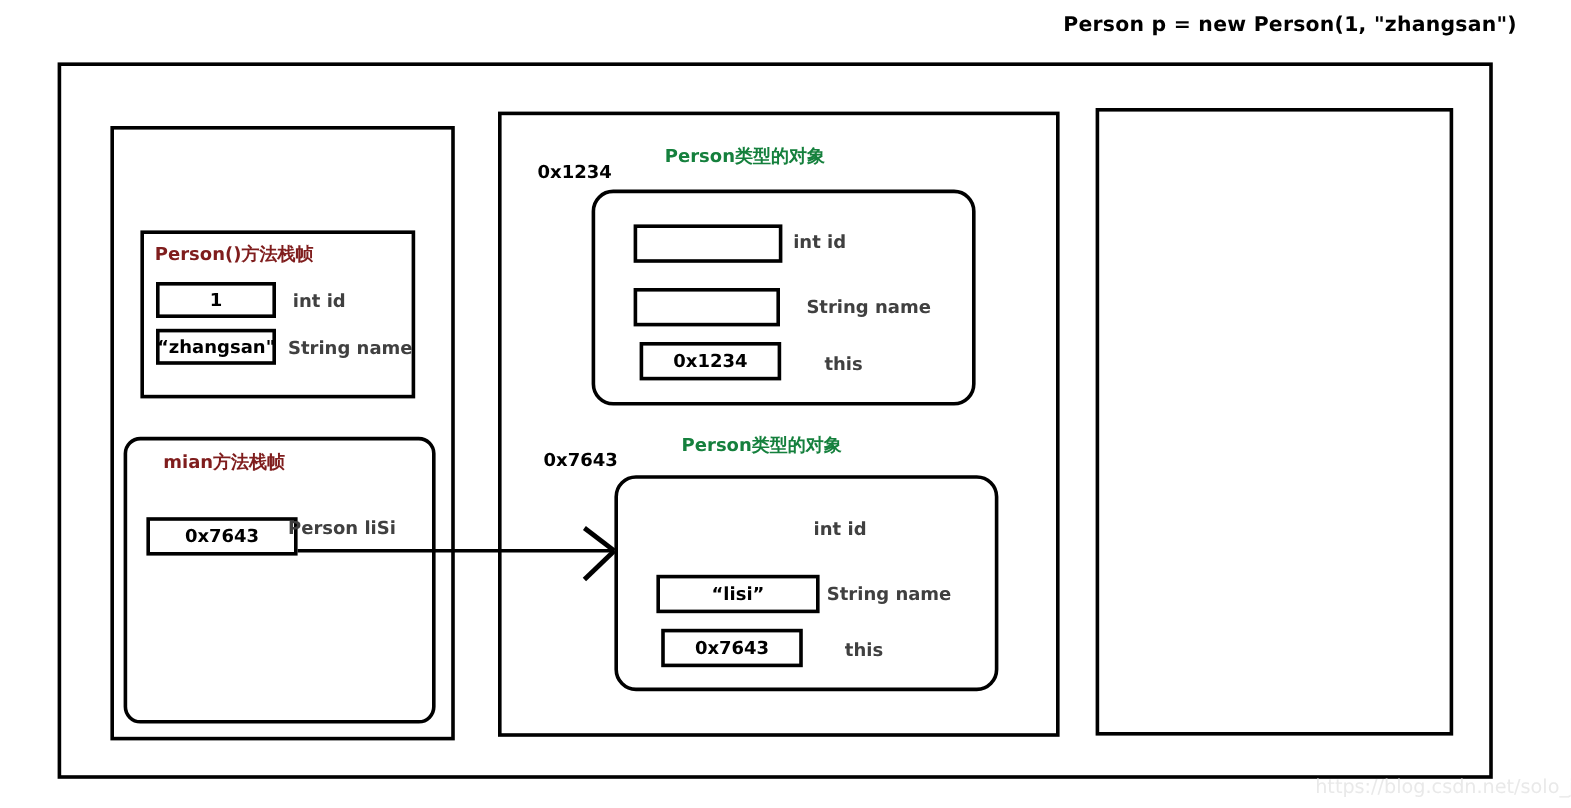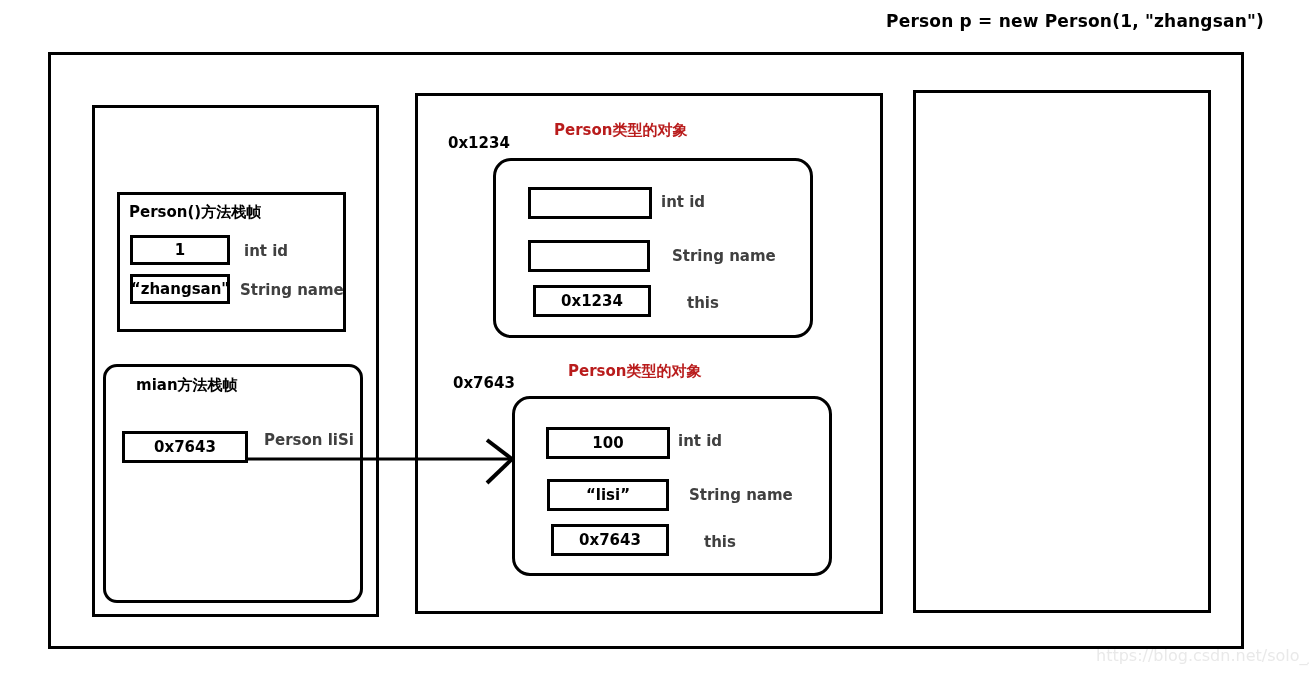--- a/index.html
+++ b/index.html
@@ -85,21 +85,21 @@
     box-sizing: border-box;
     background: transparent;
   }
   .frame.rounded {
     border-radius: 14px;
   }
   .frame-title {
     position: absolute;
     font-size: 15px;
     font-weight: bold;
-    color: #000000;
+    color: #7f1d1d;
     white-space: nowrap;
   }
 
   
   .slot {
     position: absolute;
     border: 3px solid #000000;
     box-sizing: border-box;
     background: transparent;
     display: flex;
@@ -123,21 +123,21 @@
     position: absolute;
     border: 3px solid #000000;
     border-radius: 18px;
     box-sizing: border-box;
     background: transparent;
   }
   .obj-title {
     position: absolute;
     font-size: 15px;
     font-weight: bold;
-    color: #b91c1c;
+    color: #15803d;
     white-space: nowrap;
   }
   .obj-addr {
     position: absolute;
     font-size: 15px;
     font-weight: bold;
     color: #000000;
     white-space: nowrap;
   }
 
@@ -179,45 +179,44 @@
   <div class="slot" style="left:130px; top:235px; width:100px; height:30px;">1</div>
   <div class="slot-label" style="left:244px; top:242px;">int id</div>
 
   <div class="slot" style="left:130px; top:274px; width:100px; height:30px;">“zhangsan"</div>
   <div class="slot-label" style="left:240px; top:281px;">String name</div>
 
   <div class="frame rounded" style="left:103px; top:364px; width:260px; height:239px;"></div>
   <div class="frame-title" style="left:136px; top:376px;">mian方法栈帧</div>
 
   <div class="slot" style="left:122px; top:431px; width:126px; height:32px;">0x7643</div>
-  <div class="slot-label" style="left:264px; top:431px;">Person liSi</div>
+  <div class="slot-label" style="left:240px; top:431px;">Person liSi</div>
 
   <div class="heap-region"></div>
 
   <div class="obj-addr" style="left:448px; top:134px;">0x1234</div>
   <div class="obj-title" style="left:554px; top:121px;">Person类型的对象</div>
   <div class="obj-card" style="left:493px; top:158px; width:320px; height:180px;"></div>
 
   <div class="slot" style="left:528px; top:187px; width:124px; height:32px;"></div>
   <div class="slot-label" style="left:661px; top:193px;">int id</div>
 
   <div class="slot" style="left:528px; top:240px; width:122px; height:32px;"></div>
   <div class="slot-label" style="left:672px; top:247px;">String name</div>
 
   <div class="slot" style="left:533px; top:285px; width:118px; height:32px;">0x1234</div>
   <div class="slot-label" style="left:687px; top:294px;">this</div>
 
   <div class="obj-addr" style="left:453px; top:374px;">0x7643</div>
   <div class="obj-title" style="left:568px; top:362px;">Person类型的对象</div>
   <div class="obj-card" style="left:512px; top:396px; width:320px; height:180px;"></div>
 
-  <div class="slot" style="left:546px; top:427px; width:124px; height:32px;">100</div>
   <div class="slot-label" style="left:678px; top:432px;">int id</div>
 
-  <div class="slot" style="left:547px; top:479px; width:122px; height:32px;text-align:right;">“lisi”</div>
+  <div class="slot" style="left:547px; top:479px; width:136px; height:32px;text-align:right;">“lisi”</div>
   <div class="slot-label" style="left:689px; top:486px;">String name</div>
 
   <div class="slot" style="left:551px; top:524px; width:118px; height:32px;">0x7643</div>
   <div class="slot-label" style="left:704px; top:533px;">this</div>
 
   <div class="right-region"></div>
 
   <svg class="arrow-svg" viewBox="0 0 1309 673" xmlns="http://www.w3.org/2000/svg">
     <line x1="248" y1="459" x2="511" y2="459" stroke="#000000" stroke-width="3"></line>
     <line x1="487" y1="440" x2="512" y2="459" stroke="#000000" stroke-width="4"></line>

